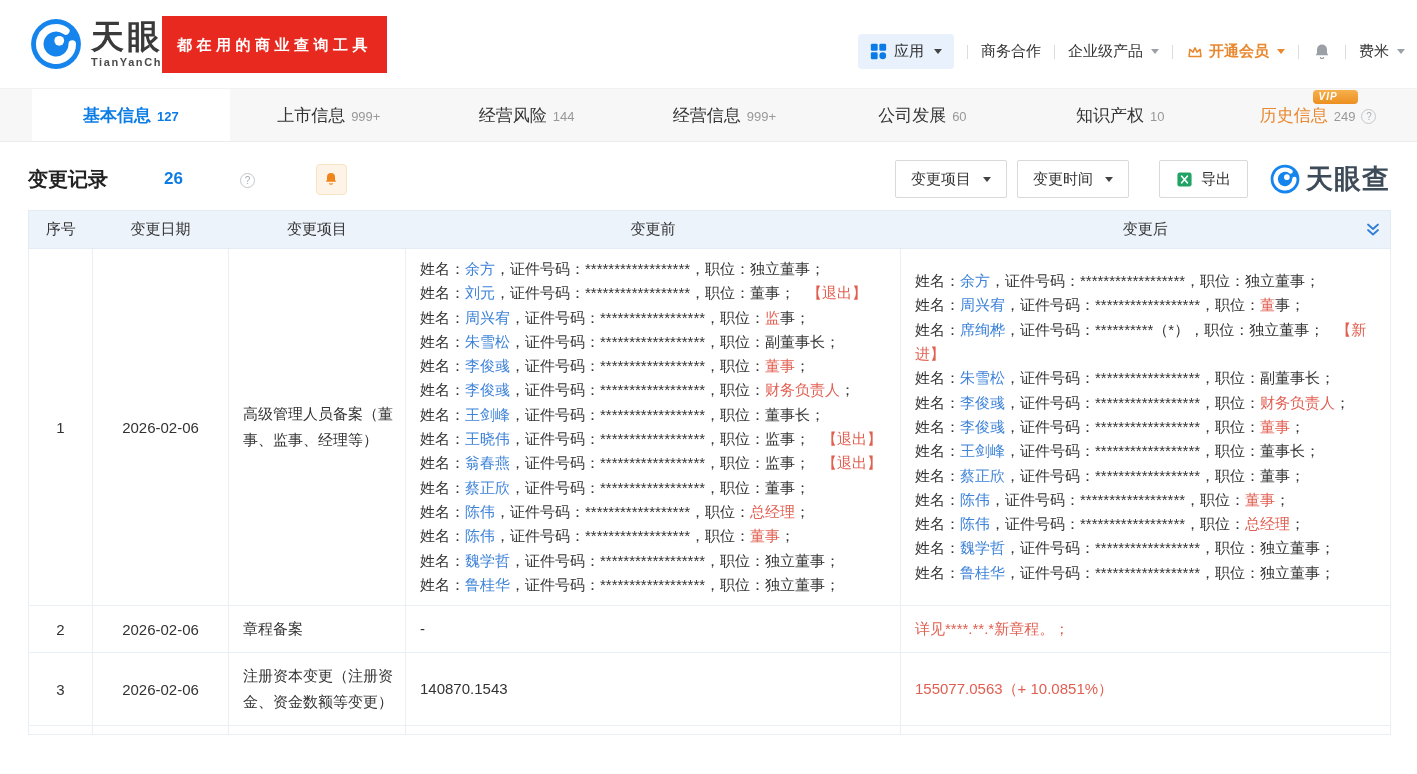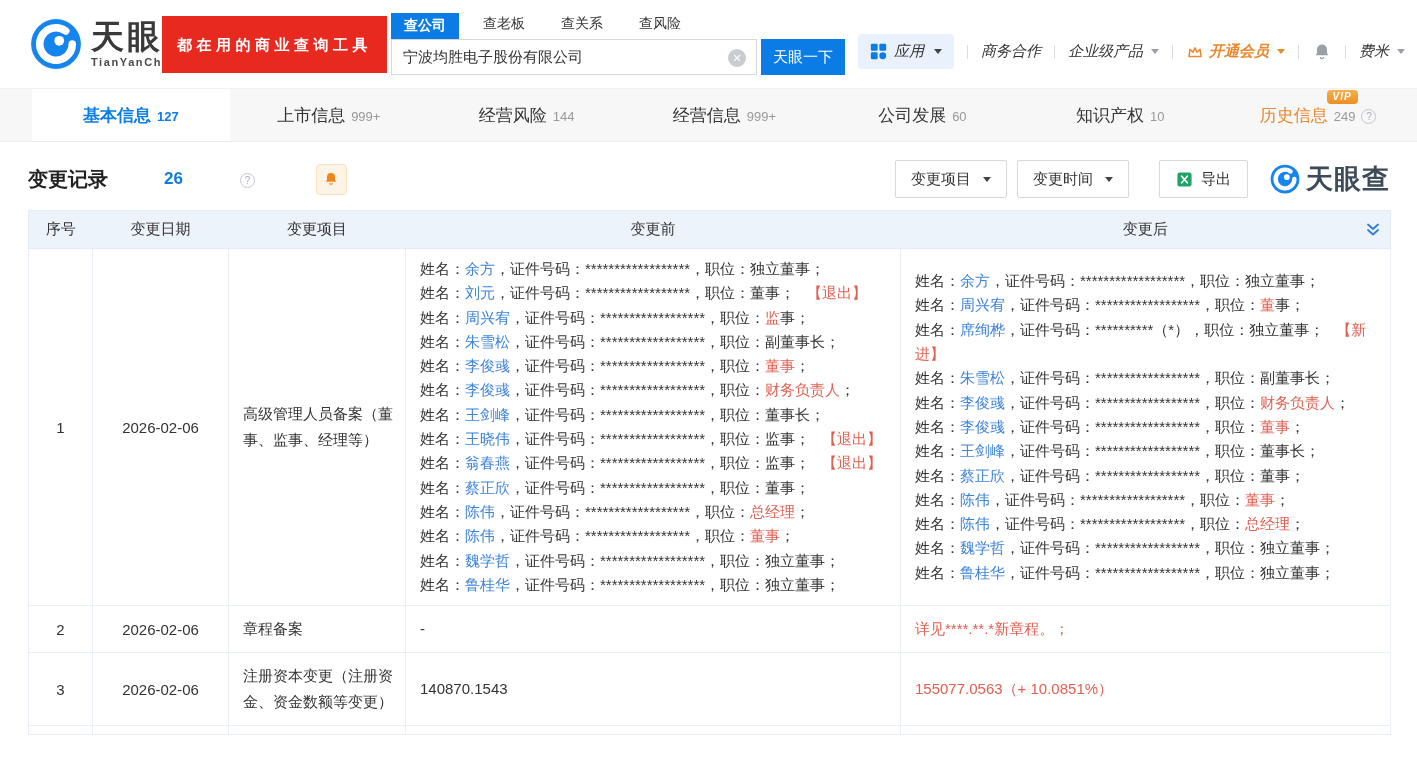--- a/index.html
+++ b/index.html
@@ -24,21 +24,21 @@
   .search-tab.active { background:#0b7ce6; color:#fff; font-weight:bold; padding:4px 13px; margin-right:24px; }
   .search-row { display:flex; }
   .search-input-wrap { position:relative; width:366px; height:36px; border:1px solid #d4d9de; background:#fff; }
   .search-input-wrap input { width:100%; height:100%; border:none; outline:none; padding:0 40px 0 11px; font-size:15px; color:#333;
     font-family:"Liberation Sans","DejaVu Sans",sans-serif; }
   .clear-icon { position:absolute; right:10px; top:9px; width:18px; height:18px; border-radius:50%;
     background:#c9cdd2; color:#fff; font-size:11px; line-height:18px; text-align:center; cursor:pointer; }
   .search-btn { width:84px; height:36px; margin-left:4px; background:#0b7ce6; color:#fff; border:none;
     font-size:15px; cursor:pointer; font-family:inherit; }
 
-  .topnav { position:absolute; right:12px; top:34px; display:flex; align-items:center; font-size:15px; color:#333;font-style:italic; }
+  .topnav { position:absolute; right:12px; top:34px; display:flex; align-items:center; font-size:15px; color:#333; }
   .apps-chip { display:flex; align-items:center; gap:7px; background:#e9f2fc; border-radius:4px;
     padding:8px 12px; cursor:pointer; }
   .vsep { width:1px; height:14px; background:#dcdcdc; margin:0 13px; }
   .nav-link { cursor:pointer; display:flex; align-items:center; gap:5px; white-space:nowrap; }
   .vip-link { color:#e8882f; font-weight:bold; }
   .caret { display:inline-block; width:0; height:0; border-left:4px solid transparent;
     border-right:4px solid transparent; border-top:5px solid #444; margin-left:3px; }
   .caret.gray { border-top-color:#9aa0a6; }
   .caret.orange { border-top-color:#e8882f; }
 
@@ -46,21 +46,21 @@
   .page-tabs { display:flex; height:54px; background:#f7f7f7; border-top:1px solid #f1f1f1; border-bottom:1px solid #ececec; }
   .ptab { flex:1; display:flex; align-items:center; justify-content:center; gap:6px; cursor:pointer; position:relative; }
   .ptab .lbl { font-size:17px; color:#333; }
   .ptab .cnt { font-size:13px; color:#999; margin-top:2px; }
   .ptab.active { background:#fff;margin-left:32px; }
   .ptab.active .lbl { color:#0b7ce6; font-weight:bold; }
   .ptab.active .cnt { color:#0b7ce6; font-weight:bold; }
   .ptab.history .lbl { color:#e8882f; }
   .lbl-wrap { position:relative; display:inline-block; }
   .vip-badge { position:absolute; top:-14px; right:-30px; background:linear-gradient(#f6b04e,#ec8f1f);
-    color:#fff; font-size:10px; font-style:italic; font-weight:bold; padding:1px 6px 2px 6px; border-radius:4px; letter-spacing:1px; }
+    color:#fff; font-size:10px; font-style:italic; font-weight:bold; padding:1px 20px 2px 6px; border-radius:4px; letter-spacing:1px; }
   .help-circle { width:15px; height:15px; border:1px solid #c4c7cc; border-radius:50%; color:#a9adb3;
     font-size:10px; line-height:14px; text-align:center; margin-top:2px; }
 
   
   .section-bar { display:flex; align-items:center; margin:17px 27px 11px 28px; height:40px;gap:48px; }
   .sec-title { font-size:20px; font-weight:bold; color:#222; }
   .sec-count { font-size:17px; font-weight:bold; color:#0b7ce6; margin-left:8px; }
   .sec-help { margin-left:9px; }
   .bell-chip { margin-left:13px; width:31px; height:31px; background:#fdf3e6; border:1px solid #f8e3c4;
     border-radius:4px; display:flex; align-items:center; justify-content:center; cursor:pointer; }
@@ -105,35 +105,20 @@
     <div>
       <div class="logo-name">天眼查</div>
       <div class="logo-domain">TianYanCha.com</div>
     </div>
   </div>
 
   <div class="banner">
     <div class="banner-l1">都在用的商业查询工具</div>
   </div>
 
-  <div class="search-block">
-    <div class="search-tabs">
-      <div class="search-tab active">查公司</div>
-      <div class="search-tab">查老板</div>
-      <div class="search-tab">查关系</div>
-      <div class="search-tab">查风险</div>
-    </div>
-    <div class="search-row">
-      <div class="search-input-wrap">
-        <input type="text" value="宁波均胜电子股份有限公司" style="">
-        <span class="clear-icon">✕</span>
-      </div>
-      <button class="search-btn">天眼一下</button>
-    </div>
-  </div>
 
   <div class="topnav">
     <div class="apps-chip">
       <svg width="17" height="17" viewBox="0 0 20 20">
         <rect x="1" y="1" width="8" height="8" rx="1.5" fill="#0b7ce6"></rect>
         <rect x="11" y="1" width="8" height="8" rx="1.5" fill="#0b7ce6"></rect>
         <rect x="1" y="11" width="8" height="8" rx="1.5" fill="#0b7ce6"></rect>
         <circle cx="15" cy="15" r="4" fill="#0b7ce6"></circle>
       </svg>
       <span>应用</span>

